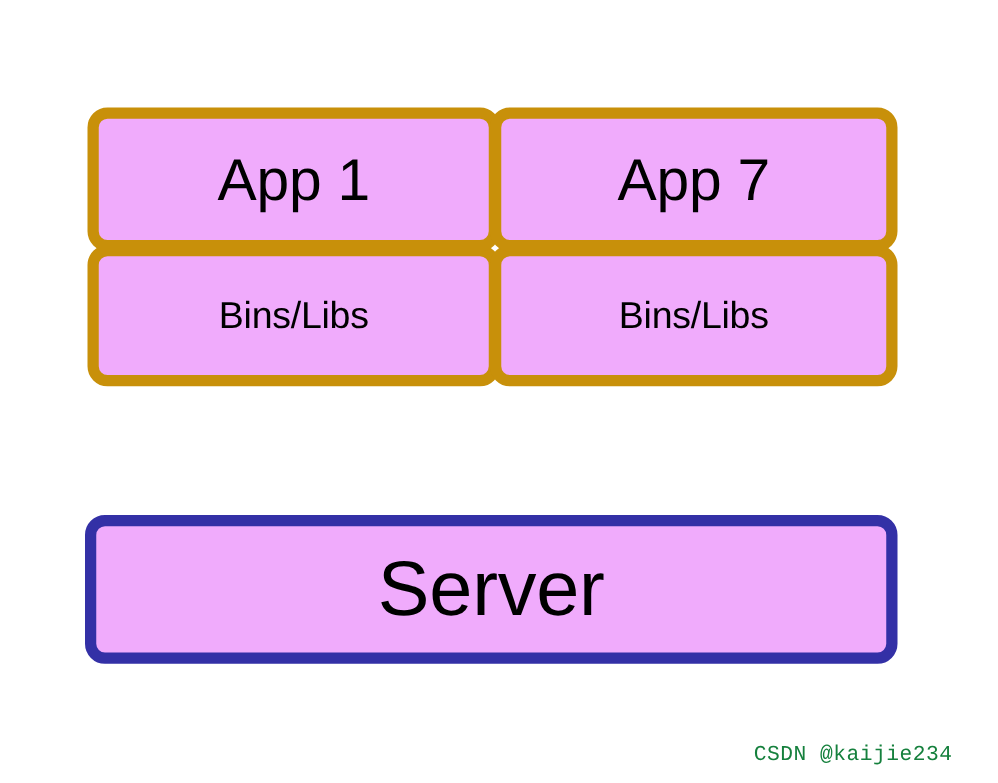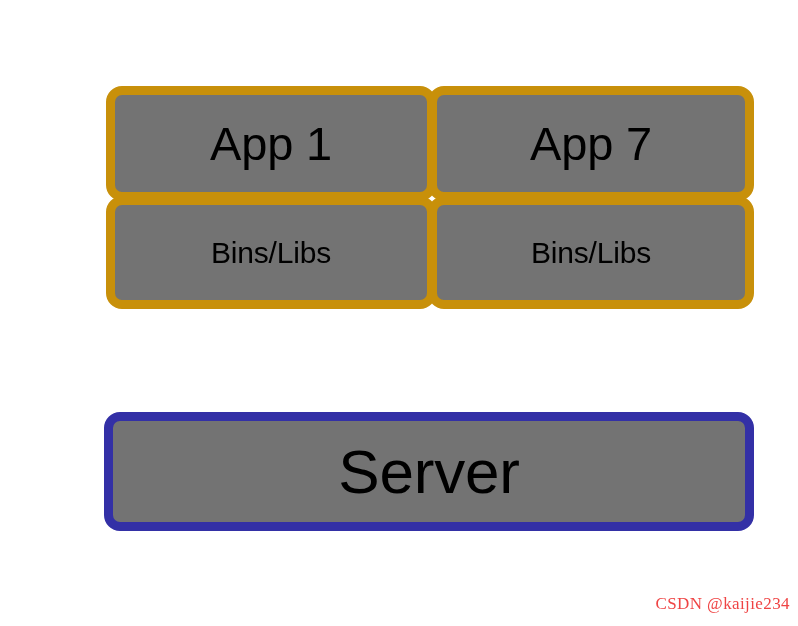--- a/index.html
+++ b/index.html
@@ -19,28 +19,27 @@
     position: absolute;
     left: 0;
     top: 0;
     width: 798px;
     height: 626px;
   }
 
   .stack-box {
     position: absolute;
     box-sizing: border-box;
-    background: #737373;
+    background: #f0abfc;
     display: flex;
     align-items: center;
     justify-content: center;
     border-style: solid;
     border-width: 9px;
     border-radius: 16px;
-    margin-left: 36px;
   }
 
   .stack-box.gold {
     border-color: #c8900a;
   }
 
   .stack-box.blue {
     border-color: #3330a6;
   }
 
@@ -114,24 +113,24 @@
     height: 119px;
     z-index: 3;
   }
   #box-server .box-label {
     font-size: 62px;
   }
 
   
   #watermark {
     position: absolute;
-    right: 8px;
+    right: 36px;
     bottom: 12px;
-    color: #ef4444;
-    font-family: Liberation Serif, serif;
+    color: #15803d;
+    font-family: Liberation Mono, monospace;
     font-size: 17px;
     letter-spacing: 0.4px;
     white-space: nowrap;
     z-index: 10;
   }
 </style>
 </head>
 <body>
 
 <div id="diagram-canvas">

